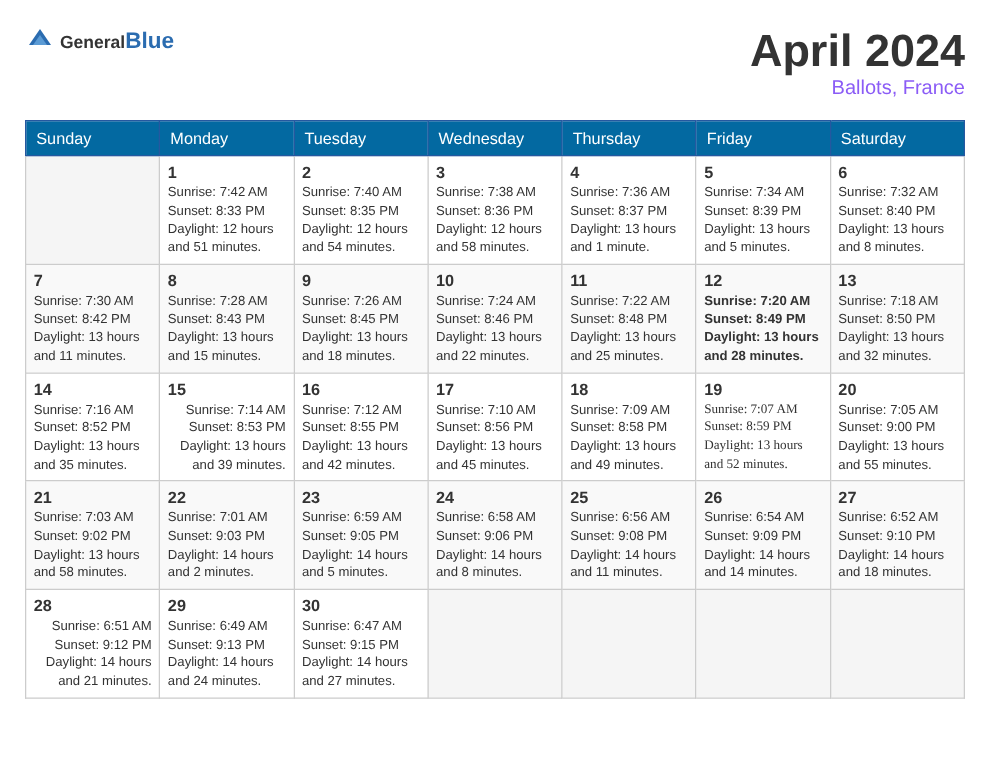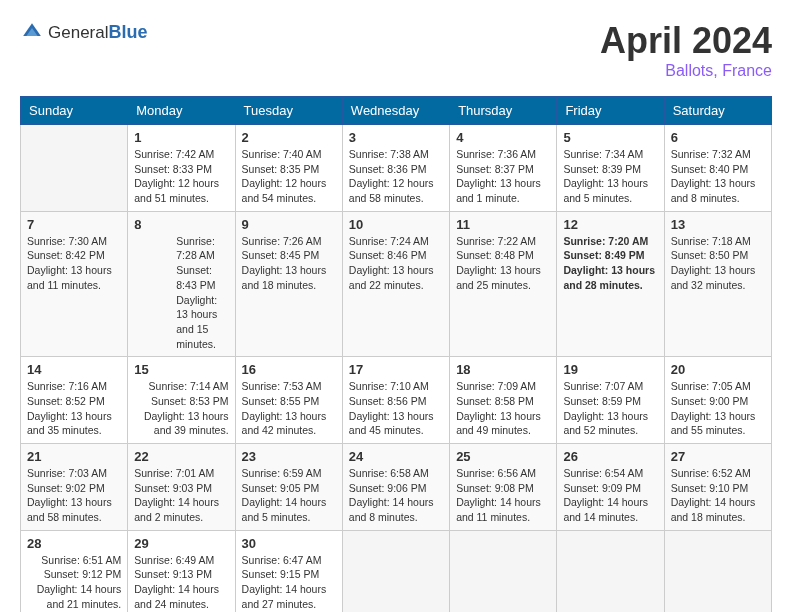--- a/index.html
+++ b/index.html
@@ -80,21 +80,21 @@
 </head>
 <body>
 
 <div class="header">
   <div class="logo">
     <svg class="logo-icon" viewBox="0 0 30 30">
       <polygon points="15,4 26,20 4,20" fill="#2B6CB0"></polygon>
       <polygon points="15,10 22,20 8,20" fill="#5B9BD5"></polygon>
     </svg>
     <div>
-      <span style="font-size:17px;font-weight:normal;color:#333;">General</span><span style="font-size:18px;font-weight:bold;color:#2B6CB0;">Blue</span>
+      <span style="font-size:14px;font-weight:bold;color:#333;">General</span><span style="font-size:18px;font-weight:bold;color:#2B6CB0;">Blue</span>
     </div>
   </div>
   <div class="title-area">
     <div class="month-title">April 2024</div>
     <div class="location-title">Ballots, France</div>
   </div>
 </div>
 
 <table class="calendar">
   <thead>
@@ -150,21 +150,21 @@
       </tr>
       <tr>
         <td>
           <div class="day-number">7</div>
           <div class="day-info" style="white-space: pre-line;">Sunrise: 7:30 AM
 Sunset: 8:42 PM
 Daylight: 13 hours and 11 minutes.</div>
         </td>
         <td>
           <div class="day-number">8</div>
-          <div class="day-info" style="white-space: pre-line; margin-left: 42px;">Sunrise: 7:28 AM
+          <div class="day-info" style="white-space: pre-line;">Sunrise: 7:28 AM
 Sunset: 8:43 PM
 Daylight: 13 hours and 15 minutes.</div>
         </td>
         <td>
           <div class="day-number">9</div>
           <div class="day-info" style="white-space: pre-line;">Sunrise: 7:26 AM
 Sunset: 8:45 PM
 Daylight: 13 hours and 18 minutes.</div>
         </td>
         <td>
@@ -200,39 +200,39 @@
 Daylight: 13 hours and 35 minutes.</div>
         </td>
         <td>
           <div class="day-number">15</div>
           <div class="day-info" style="white-space: pre-line; text-align: right;">Sunrise: 7:14 AM
 Sunset: 8:53 PM
 Daylight: 13 hours and 39 minutes.</div>
         </td>
         <td>
           <div class="day-number">16</div>
-          <div class="day-info" style="white-space: pre-line;">Sunrise: 7:53 AM
+          <div class="day-info" style="white-space: pre-line;">Sunrise: 7:12 AM
 Sunset: 8:55 PM
 Daylight: 13 hours and 42 minutes.</div>
         </td>
         <td>
           <div class="day-number">17</div>
           <div class="day-info" style="white-space: pre-line;">Sunrise: 7:10 AM
 Sunset: 8:56 PM
 Daylight: 13 hours and 45 minutes.</div>
         </td>
         <td>
           <div class="day-number">18</div>
           <div class="day-info" style="white-space: pre-line;">Sunrise: 7:09 AM
 Sunset: 8:58 PM
 Daylight: 13 hours and 49 minutes.</div>
         </td>
         <td>
           <div class="day-number">19</div>
-          <div class="day-info" style="white-space: pre-line;">Sunrise: 7:07 AM
+          <div class="day-info" style="white-space: pre-line; font-family: Liberation Serif, serif;">Sunrise: 7:07 AM
 Sunset: 8:59 PM
 Daylight: 13 hours and 52 minutes.</div>
         </td>
         <td>
           <div class="day-number">20</div>
           <div class="day-info" style="white-space: pre-line;">Sunrise: 7:05 AM
 Sunset: 9:00 PM
 Daylight: 13 hours and 55 minutes.</div>
         </td>
       </tr>

